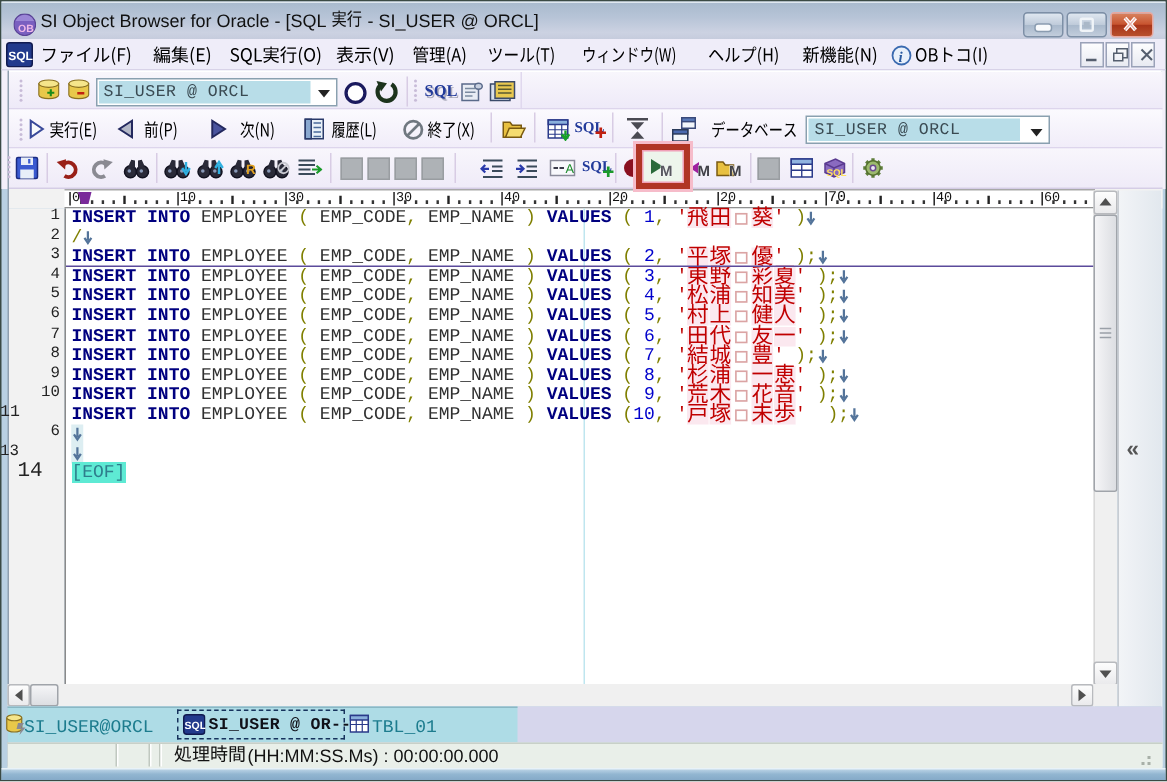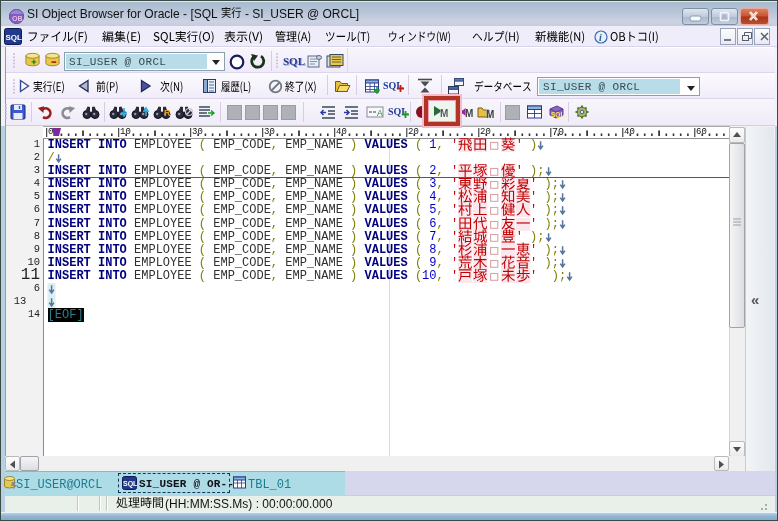--- a/index.html
+++ b/index.html
@@ -536,24 +536,24 @@
 <div class="mono" style="position:absolute;left:0px;top:139.1px;width:40px;text-align:right;font-size:10.5px;color:#222;line-height:11px">1</div>
 <div class="mono" style="position:absolute;left:0px;top:152.2px;width:40px;text-align:right;font-size:10.5px;color:#222;line-height:11px">2</div>
 <div class="mono" style="position:absolute;left:0px;top:165.2px;width:40px;text-align:right;font-size:10.5px;color:#222;line-height:11px">3</div>
 <div class="mono" style="position:absolute;left:0px;top:178.3px;width:40px;text-align:right;font-size:10.5px;color:#222;line-height:11px">4</div>
 <div class="mono" style="position:absolute;left:0px;top:191.4px;width:40px;text-align:right;font-size:10.5px;color:#222;line-height:11px">5</div>
 <div class="mono" style="position:absolute;left:0px;top:204.4px;width:40px;text-align:right;font-size:10.5px;color:#222;line-height:11px">6</div>
 <div class="mono" style="position:absolute;left:0px;top:217.5px;width:40px;text-align:right;font-size:10.5px;color:#222;line-height:11px">7</div>
 <div class="mono" style="position:absolute;left:0px;top:230.6px;width:40px;text-align:right;font-size:10.5px;color:#222;line-height:11px">8</div>
 <div class="mono" style="position:absolute;left:0px;top:243.7px;width:40px;text-align:right;font-size:10.5px;color:#222;line-height:11px">9</div>
 <div class="mono" style="position:absolute;left:0px;top:256.7px;width:40px;text-align:right;font-size:10.5px;color:#222;line-height:11px">10</div>
-<div class="mono" style="position:absolute;left:0px;top:269.8px;width:40px;text-align:right;font-size:16px;color:#222;line-height:11px">11</div>
+<div class="mono" style="position:absolute;left:0px;top:269.8px;width:40px;font-size:11px;color:#222;line-height:11px">11</div>
 <div class="mono" style="position:absolute;left:0px;top:282.9px;width:40px;text-align:right;font-size:10.5px;color:#222;line-height:11px">6</div>
-<div class="mono" style="position:absolute;left:0px;top:295.9px;width:40px;text-align:center;font-size:10.5px;color:#222;line-height:11px">13</div>
-<div class="mono" style="position:absolute;left:0px;top:309.0px;width:40px;text-align:right;font-size:10px;color:#222;line-height:11px">14</div>
+<div class="mono" style="position:absolute;left:0px;top:295.9px;width:40px;text-align:left;font-size:10.5px;color:#222;line-height:11px">13</div>
+<div class="mono" style="position:absolute;left:0px;top:309.0px;width:40px;text-align:center;font-size:14px;color:#222;line-height:11px">14</div>
 <div class="mono" style="position:absolute;left:47.6px;top:139.1px;font-size:12px;line-height:13px;white-space:pre"><span style="color:#00007f;font-weight:bold;">INSERT</span><span style="color:#303030;"> </span><span style="color:#00007f;font-weight:bold;">INTO</span><span style="color:#303030;"> EMPLOYEE </span><span style="color:#7f7f00;">(</span><span style="color:#303030;"> EMP_CODE</span><span style="color:#7f7f00;">,</span><span style="color:#303030;"> EMP_NAME </span><span style="color:#7f7f00;">)</span> <span style="color:#00007f;font-weight:bold;">VALUES</span> <span style="color:#7f7f00;">(</span><span style="color:#0000cc;"> 1</span><span style="color:#7f7f00;">,</span> <span style="color:#c00000;">'</span><svg width="14.4" height="13" style="vertical-align:bottom;overflow:visible" fill="#c00000">
       <rect x="0" y="0" width="14.4" height="13" fill="#f8d2e0" opacity="0.5"></rect>
       <path transform="translate(0.0 10.6) scale(0.01440 -0.01440)" d="M866 814C847 781 810 731 783 700L829 673C858 700 896 741 930 780ZM871 364C850 332 811 281 782 251L828 224C859 251 898 292 935 331ZM303 684C241 630 131 583 34 554C48 540 70 510 79 495C116 509 155 526 194 545V413H48V345H193C188 218 159 80 33 -31C51 -42 78 -65 90 -81C229 43 259 200 264 345H430V-70H502V345H657C669 124 704 -61 877 -80C931 -90 957 -53 968 49C954 57 935 75 921 91C916 25 907 -14 893 -12C806 -5 763 77 743 192C803 161 868 120 904 89L948 138C905 172 822 219 756 249L737 230C729 286 726 349 725 413H502V688H430V413H265V584C304 607 339 632 367 658ZM107 789V721H650C670 549 717 403 872 385C921 377 947 408 959 490C944 499 926 515 912 530C908 478 900 450 887 452C799 458 754 539 731 645C790 615 859 572 893 540L938 589C898 622 817 668 755 697L726 669C720 707 715 748 713 789Z"></path>
     </svg><svg width="14.4" height="13" style="vertical-align:bottom;overflow:visible" fill="#c00000">
       <rect x="0" y="0" width="14.4" height="13" fill="#f8d2e0" opacity="0.5"></rect>
       <path transform="translate(0.0 10.6) scale(0.01440 -0.01440)" d="M97 771V-71H171V-10H830V-71H907V771ZM171 66V348H456V66ZM830 66H532V348H830ZM171 423V698H456V423ZM830 423H532V698H830Z"></path>
     </svg><svg width="14.4" height="13" style="vertical-align:bottom">
       <rect x="3.6" y="3.5" width="7.2" height="6.8" fill="none" stroke="#dba4a4" stroke-width="1.1"></rect>
     </svg><svg width="14.4" height="13" style="vertical-align:bottom;overflow:visible" fill="#c00000">
       <rect x="0" y="0" width="14.4" height="13" fill="#f8d2e0" opacity="0.5"></rect>
@@ -712,21 +712,21 @@
       <path d="M3.6 2.2 L3.6 8.4 M1.3 6.6 L3.6 10 L5.9 6.6" stroke="#54749a" stroke-width="1.5" fill="none"></path>
     </svg></div>
 <div class="mono" style="position:absolute;left:47.6px;top:282.9px;font-size:12px;line-height:13px;white-space:pre"><svg width="7.2" height="13" style="vertical-align:bottom;overflow:visible">
       <rect x="-0.5" y="0" width="8" height="13" fill="#ddeef2"></rect>
       <path d="M3.6 2.2 L3.6 8.4 M1.3 6.6 L3.6 10 L5.9 6.6" stroke="#54749a" stroke-width="1.5" fill="none"></path>
     </svg></div>
 <div class="mono" style="position:absolute;left:47.6px;top:295.9px;font-size:12px;line-height:13px;white-space:pre"><svg width="7.2" height="13" style="vertical-align:bottom;overflow:visible">
       <rect x="-0.5" y="0" width="8" height="13" fill="#ddeef2"></rect>
       <path d="M3.6 2.2 L3.6 8.4 M1.3 6.6 L3.6 10 L5.9 6.6" stroke="#54749a" stroke-width="1.5" fill="none"></path>
     </svg></div>
-<div class="mono" style="position:absolute;left:47.6px;top:309.0px;font-size:12px;line-height:13px;white-space:pre"><span style="color:#2e7d8c;background:#000000">[EOF]</span></div>
+<div class="mono" style="position:absolute;left:47.6px;top:309.0px;font-size:12px;line-height:13px;white-space:pre"><span style="color:#2e7d8c;background:#5eead4">[EOF]</span></div>
 <div style="position:absolute;left:44px;top:176.6px;width:686px;height:1px;background:#5b4a9b;"></div>
 <div style="position:absolute;left:729px;top:127px;width:16px;height:330px;background:#f0f0f0;border-left:1px solid #d8d8d8;"></div>
 <div style="position:absolute;left:729px;top:127px;width:16px;height:16px;background:linear-gradient(180deg,#fdfdfd,#eaeaec);border:1px solid #b8babe;border-radius:2px"><svg width="14" height="14">
       <path d="M7 4 L11 9 L3 9 Z" fill="#505050"></path>
     </svg></div>
 <div style="position:absolute;left:729px;top:441px;width:16px;height:16px;background:linear-gradient(180deg,#fdfdfd,#eaeaec);border:1px solid #b8babe;border-radius:2px"><svg width="14" height="14">
       <path d="M7 10 L11 5 L3 5 Z" fill="#505050"></path>
     </svg></div>
 <div style="position:absolute;left:729px;top:143px;width:16px;height:185px;background:linear-gradient(90deg,#f5f5f7,#dcdee2);border:1px solid #a0a4aa;border-radius:2px"></div>
 <svg style="position:absolute;left:733px;top:218px" width="8" height="9">

